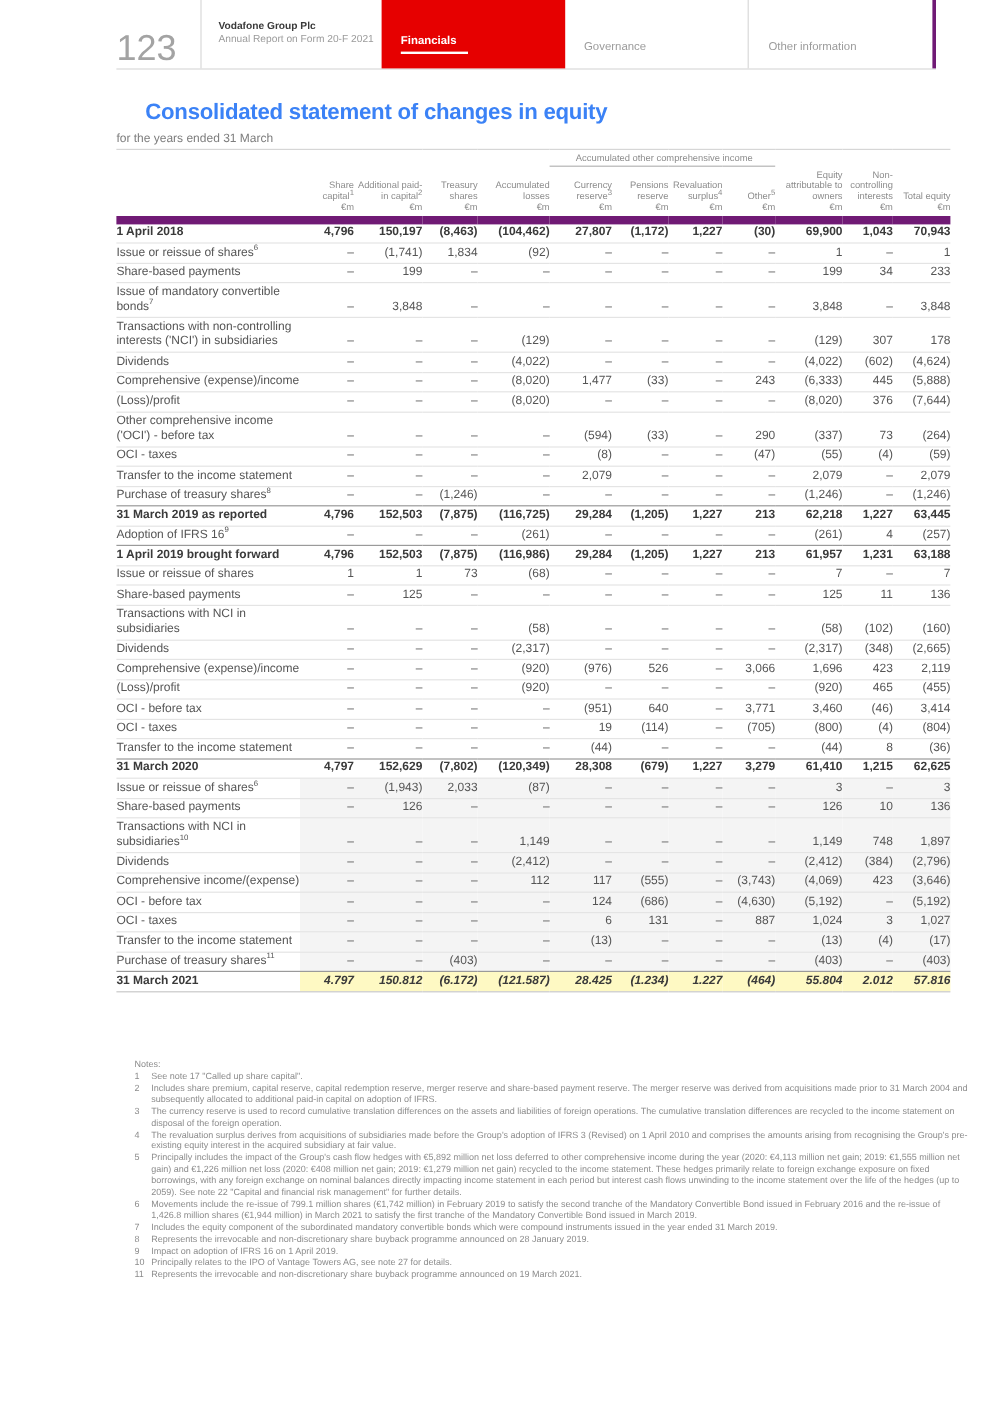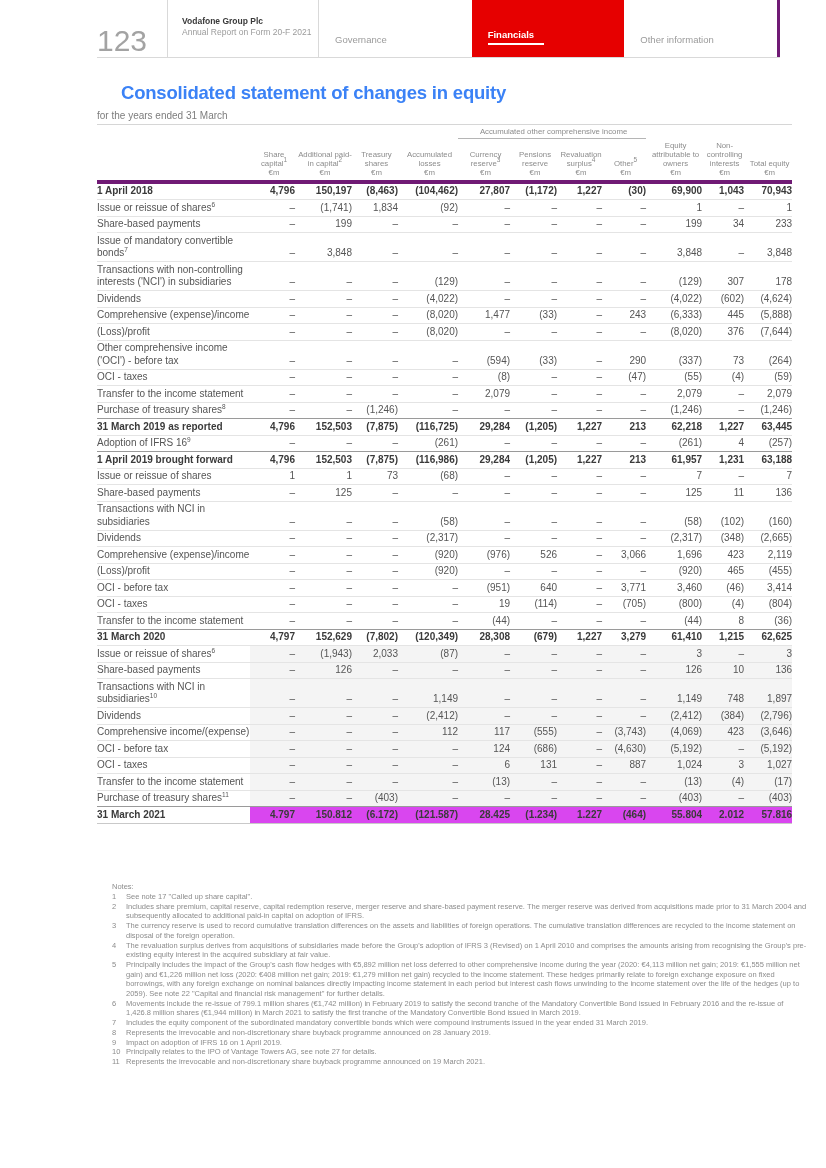--- a/index.html
+++ b/index.html
@@ -27,54 +27,54 @@
   .h1{font-size:18.5px;font-weight:bold;color:#3b82f6;letter-spacing:-0.2px;margin-left:24px;}
   .sub{font-size:10px;color:#7d7d7d;margin-top:6px;}
 
   
   table.equity{position:absolute;left:97px;top:124px;width:695px;border-collapse:collapse;
                table-layout:fixed;border-top:1px solid #d6d6d6;}
   table.equity th,table.equity td{margin:0;}
   thead th{font-size:7.8px;font-weight:normal;color:#8c8c8c;text-align:right;
            vertical-align:bottom;line-height:9px;padding:2px 0 3px 3px;}
   th.aoci{text-align:center;border-bottom:1px solid #b5b5b5;padding-bottom:2px;vertical-align:bottom;}
-  tr.colhead th{border-bottom:4px solid #701a75;text-align:center;}
+  tr.colhead th{border-bottom:7px solid #701a75;}
   .unit{display:block;color:#8c8c8c;}
   tbody td{font-size:10px;color:#555555;text-align:right;padding:1.5px 0 1.5px 4px;
            line-height:12.5px;border-top:1px solid #e4e4e4;vertical-align:bottom;}
   tbody td.lbl{text-align:left;padding-left:0;vertical-align:top;}
   tr.bold td{font-weight:bold;color:#3a3a3a;border-top:1px solid #9a9a9a;margin-left:12px;}
   tbody tr:last-child td{border-bottom:1px solid #c9c9c9;}
   td.shaded{background:#f4f4f4;}
-  td.shaded-light{background:#d946ef;}
+  td.shaded-light{background:#fef9c3;font-style:italic;}
   sup{font-size:6.5px;vertical-align:super;line-height:0;}
 
   
   .notes{position:absolute;left:112px;top:882px;width:697px;}
   .notes-title{font-size:7.5px;color:#8c8c8c;line-height:10px;}
   .note{display:flex;font-size:7.5px;color:#8c8c8c;line-height:9.7px;}
   .note-num{width:14px;flex-shrink:0;}
   .note-text{flex:1;}
 </style>
 </head>
 <body>
 
 <div class="banner">
   <div class="pageno">123</div>
   <div class="company">
     <div class="cname">Vodafone Group Plc</div>
     <div class="crep">Annual Report on Form 20-F 2021</div>
   </div>
   <div class="tabs">
-      <div class="tab">
-        <span>Governance</span>
-      </div>
       <div class="tab active">
         <span>Financials</span>
         <i class="tab-underline"></i>
+      </div>
+      <div class="tab">
+        <span>Governance</span>
       </div>
       <div class="tab">
         <span>Other information</span>
       </div>
     </div>
 </div>
 
 <div class="titleblock">
   <div class="h1">Consolidated statement of changes in equity</div>
   <div class="sub">for the years ended 31 March</div>

